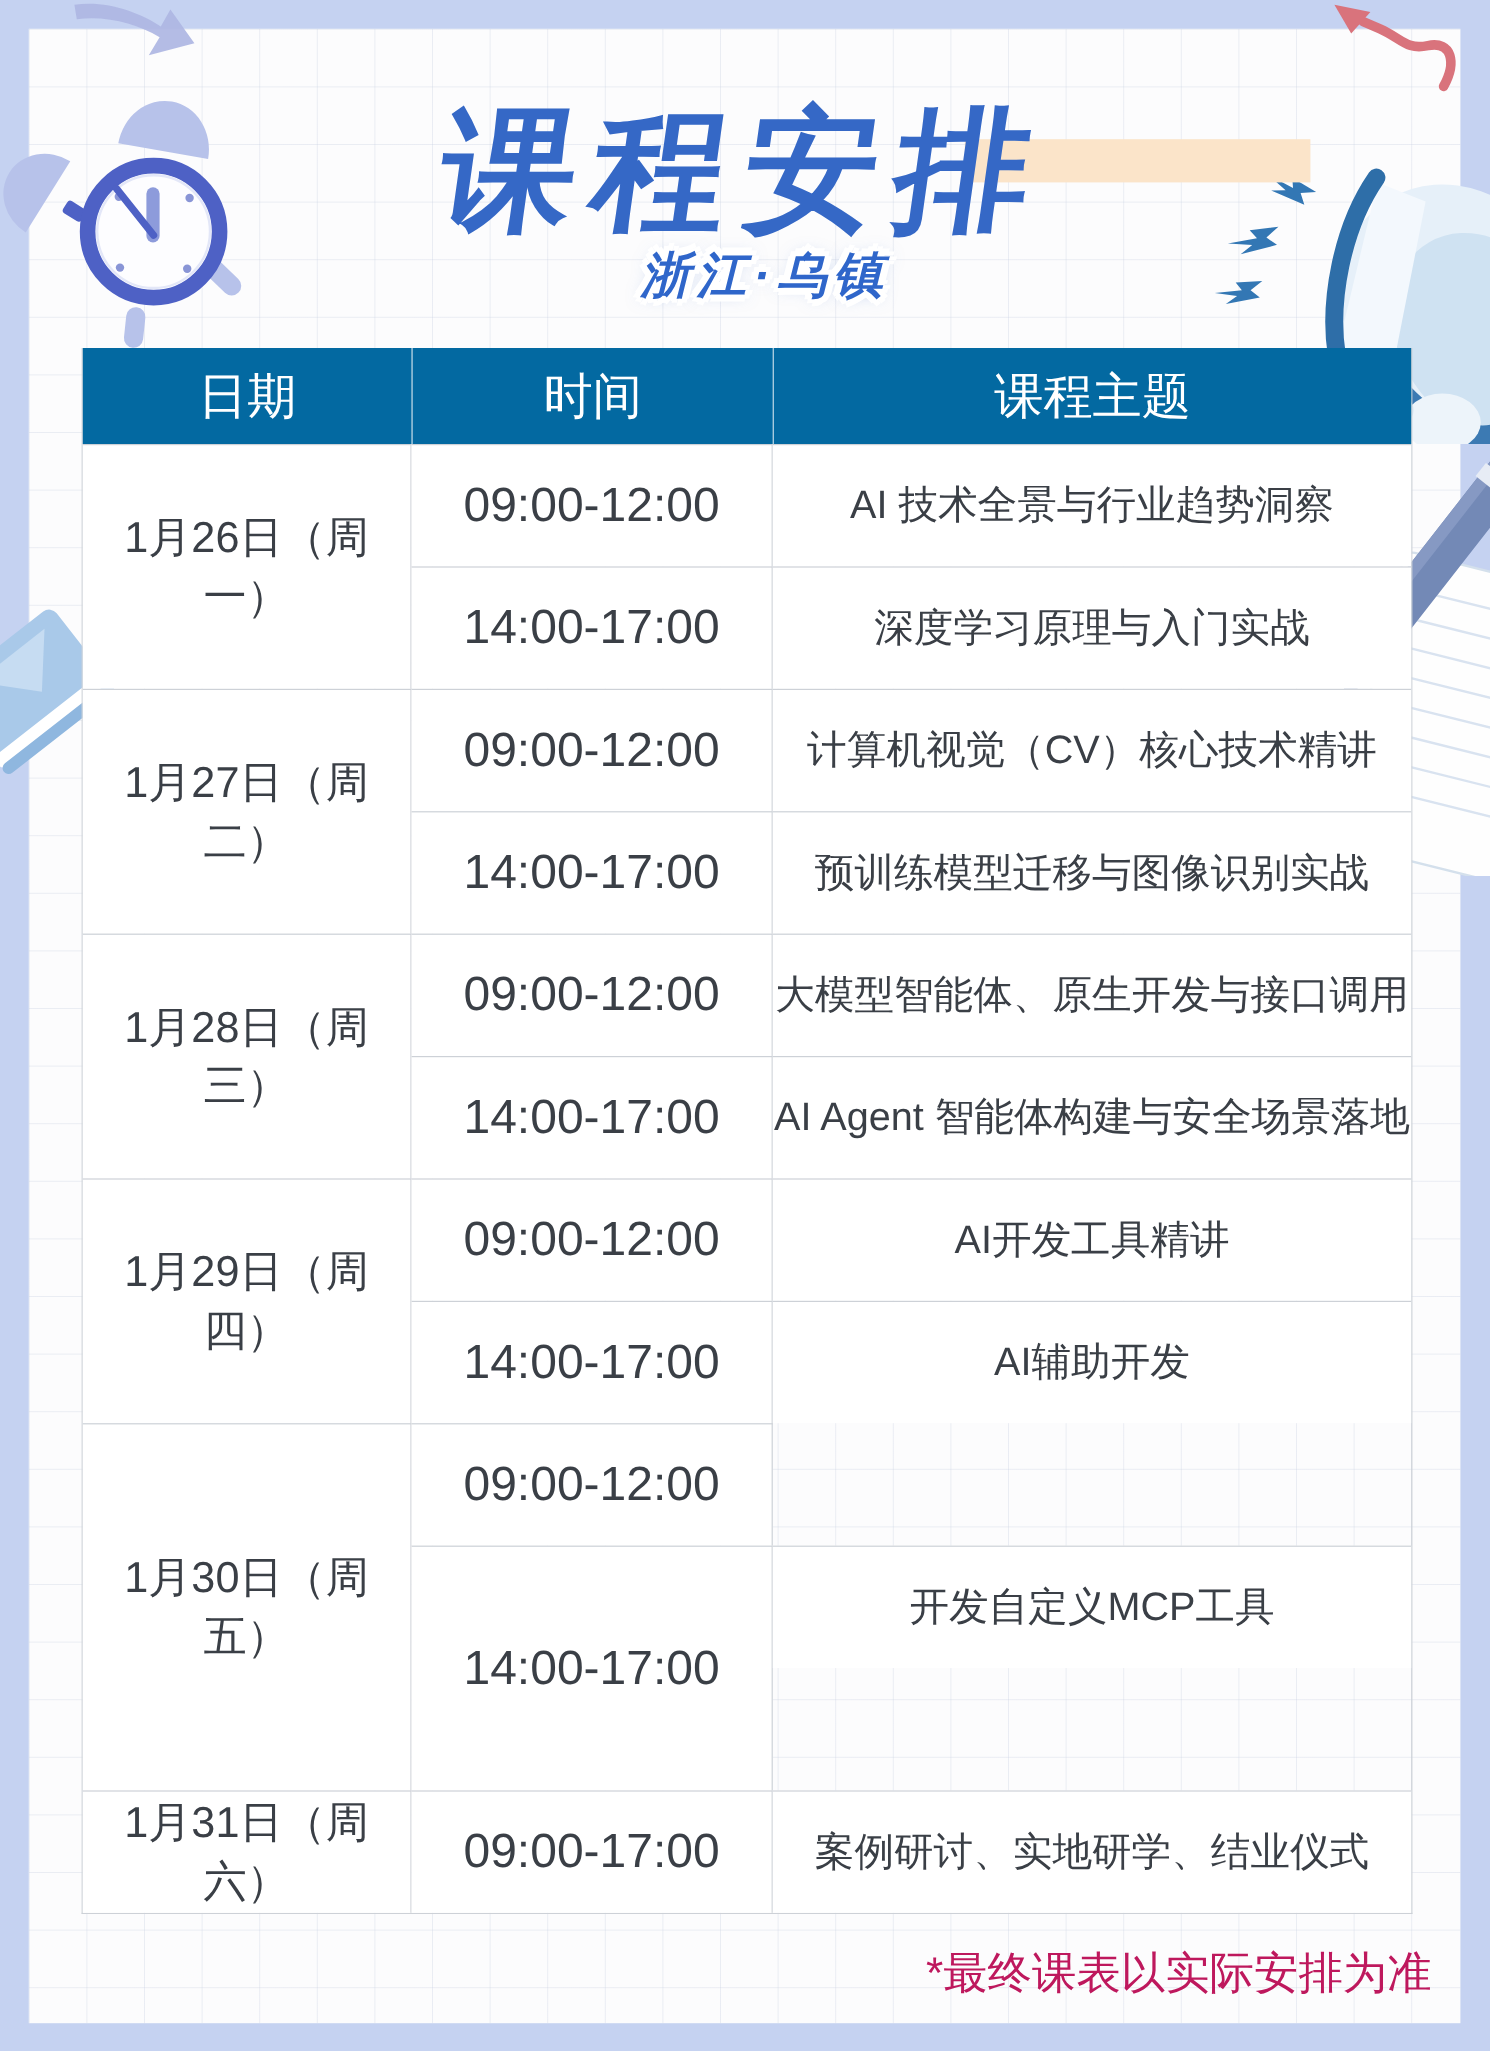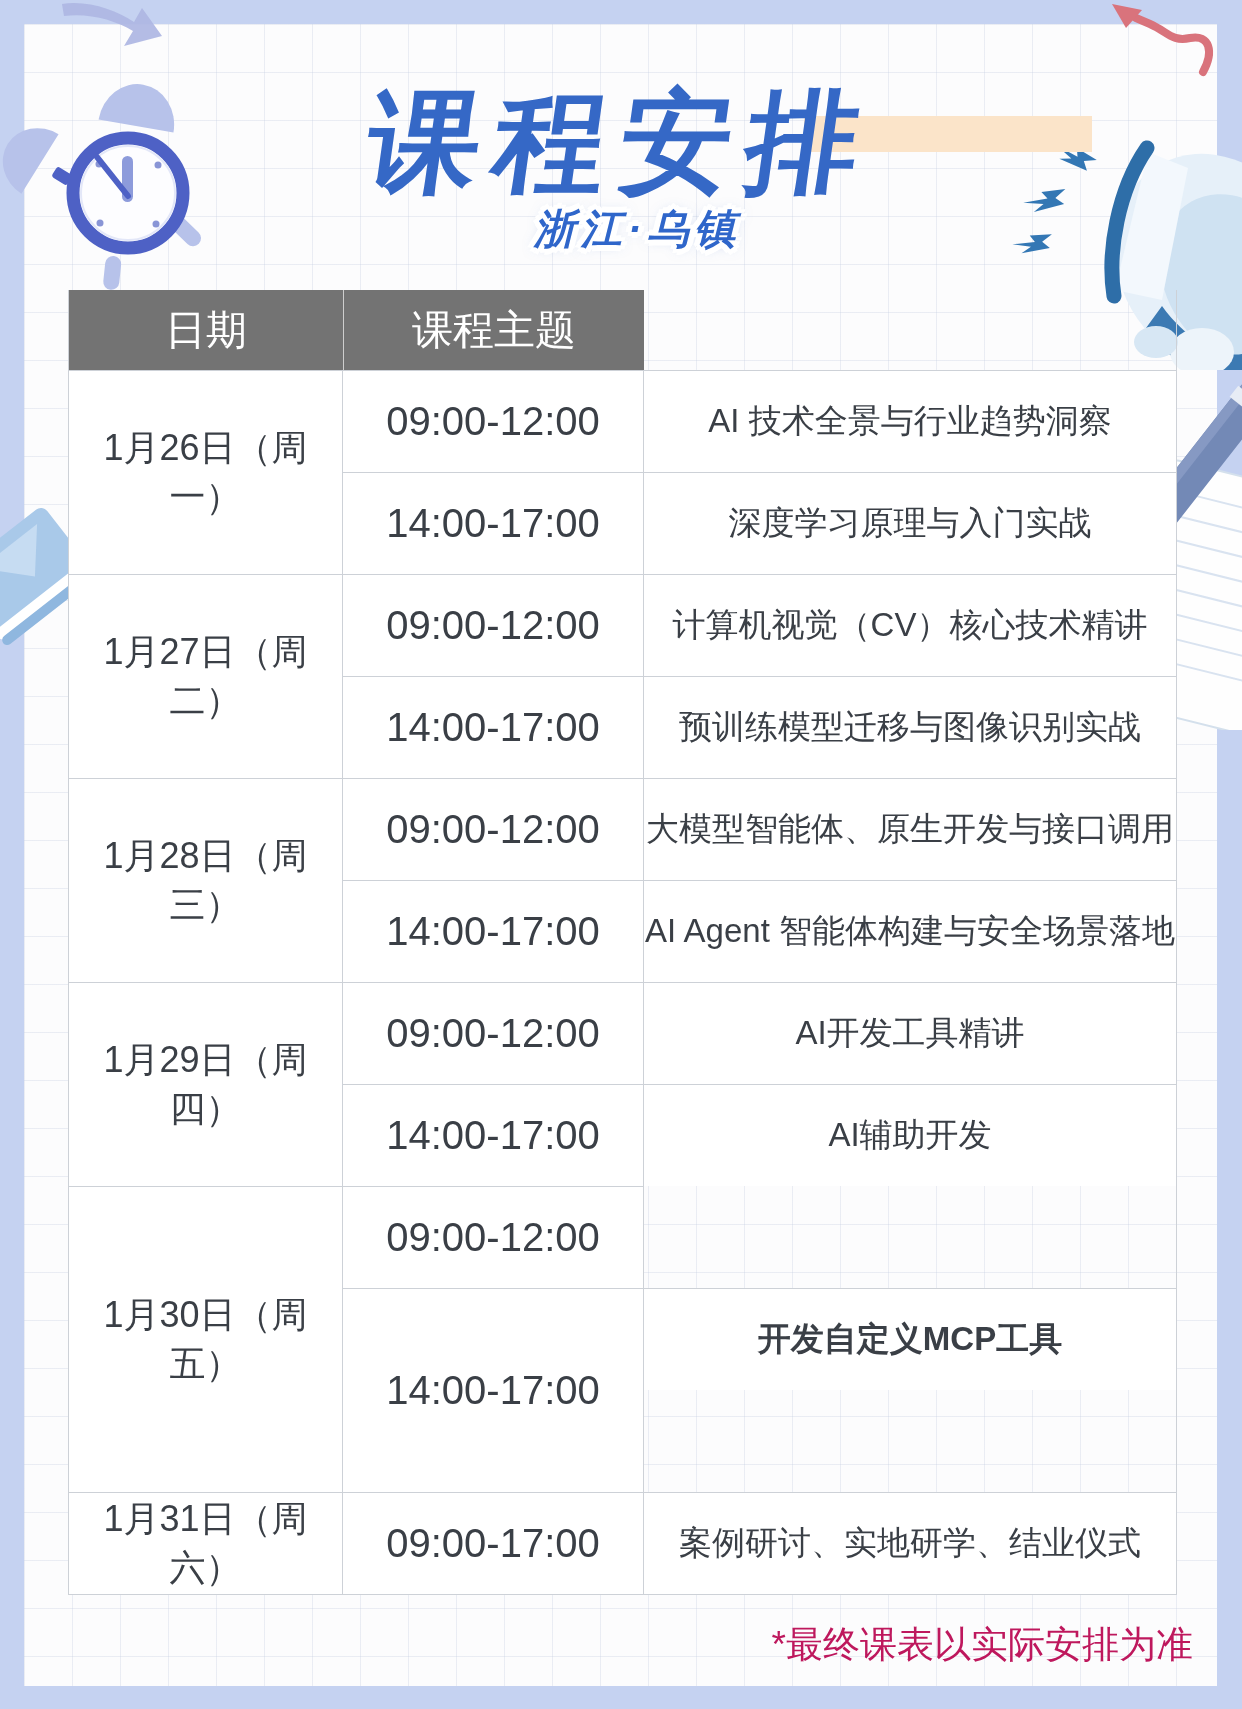--- a/index.html
+++ b/index.html
@@ -15,21 +15,21 @@
          font-size:112px;font-weight:900;color:#3568C6;letter-spacing:14px;
          transform:skewX(-8deg);line-height:1.05;}
   .subtitle{position:absolute;left:24px;top:202px;width:1193px;text-align:center;z-index:2;
          font-size:41px;font-weight:900;font-style:italic;color:#2F66CA;letter-spacing:6px;
          text-shadow:-6px 0 0 #fff,6px 0 0 #fff,0 -6px 0 #fff,0 6px 0 #fff,
                      -4px -4px 0 #fff,4px -4px 0 #fff,-4px 4px 0 #fff,4px 4px 0 #fff,
                      0 0 12px rgba(110,145,215,.55);padding-left:17px;}
   .schedule{position:absolute;left:68px;top:290px;width:1107px;z-index:3;display:grid;
             grid-template-columns:274px 301px 532px;grid-template-rows:80px repeat(12,102px);
             border-left:1px solid #CDD1D7;border-right:1px solid #CDD1D7;border-bottom:1px solid #CDD1D7;}
-  .th{background:#737373;color:#fff;font-size:41px;display:flex;align-items:center;justify-content:center;grid-row:1;}
+  .th{background:#0369a1;color:#fff;font-size:41px;display:flex;align-items:center;justify-content:center;grid-row:1;}
   .th + .th{border-left:1px solid rgba(255,255,255,.65);}
   .cell{background:#FFFFFF;color:#3A3F46;display:flex;align-items:center;justify-content:center;
         text-align:center;border-top:1px solid #CDD1D7;}
   .cell.date{font-size:36px;border-right:1px solid #CDD1D7;}
   .cell.time{font-size:40px;border-right:1px solid #CDD1D7;}
   .cell.topic{font-size:33px;white-space:nowrap;}
   .footnote{position:absolute;right:49px;top:1620px;z-index:3;font-size:37px;color:#be185d;}
 </style>
 </head>
 <body>
@@ -109,20 +109,21 @@
       <rect x="-34" y="600" width="116" height="10" rx="5" fill="#8FB7DF"></rect>
     </g>
   </svg>
 
   <div class="highlight-bar"></div>
   <div class="title">课程安排</div>
   <div class="subtitle">浙江·乌镇</div>
 
   <div class="schedule">
       <div class="th">日期</div>
+      <div class="th">时间</div>
       <div class="th">课程主题</div>
       <div class="cell date" style="grid-area: 2 / 1 / span 2;">1月26日（周一）</div>
       <div class="cell time" style="grid-area: 2 / 2 / span 1;">09:00-12:00</div>
       <div class="cell topic" style="grid-area: 2 / 3 / span 1; text-align: center;">AI 技术全景与行业趋势洞察</div>
       <div class="cell time" style="grid-area: 3 / 2 / span 1;">14:00-17:00</div>
       <div class="cell topic" style="grid-area: 3 / 3 / span 1;">深度学习原理与入门实战</div>
       <div class="cell date" style="grid-area: 4 / 1 / span 2;">1月27日（周二）</div>
       <div class="cell time" style="grid-area: 4 / 2 / span 1;">09:00-12:00</div>
       <div class="cell topic" style="grid-area: 4 / 3 / span 1;">计算机视觉（CV）核心技术精讲</div>
       <div class="cell time" style="grid-area: 5 / 2 / span 1;">14:00-17:00</div>
@@ -133,20 +134,20 @@
       <div class="cell time" style="grid-area: 7 / 2 / span 1;">14:00-17:00</div>
       <div class="cell topic" style="grid-area: 7 / 3 / span 1;">AI Agent 智能体构建与安全场景落地</div>
       <div class="cell date" style="grid-area: 8 / 1 / span 2;">1月29日（周四）</div>
       <div class="cell time" style="grid-area: 8 / 2 / span 1;">09:00-12:00</div>
       <div class="cell topic" style="grid-area: 8 / 3 / span 1; text-align: right;">AI开发工具精讲</div>
       <div class="cell time" style="grid-area: 9 / 2 / span 1;">14:00-17:00</div>
       <div class="cell topic" style="grid-area: 9 / 3 / span 1;">AI辅助开发</div>
       <div class="cell date" style="grid-area: 10 / 1 / span 3;">1月30日（周五）</div>
       <div class="cell time" style="grid-area: 10 / 2 / span 1;">09:00-12:00</div>
       <div class="cell time" style="grid-area: 11 / 2 / span 2;">14:00-17:00</div>
-      <div class="cell topic" style="grid-area: 11 / 3 / span 1; font-weight: bold;">开发自定义MCP工具</div>
+      <div class="cell topic" style="grid-area: 11 / 3 / span 1;">开发自定义MCP工具</div>
       <div class="cell date" style="grid-area: 13 / 1 / span 1;">1月31日（周六）</div>
       <div class="cell time" style="grid-area: 13 / 2 / span 1;">09:00-17:00</div>
       <div class="cell topic" style="grid-area: 13 / 3 / span 1;">案例研讨、实地研学、结业仪式</div>
     </div>
 
   <div class="footnote">*最终课表以实际安排为准</div>
 </div>
 
 </body></html>

